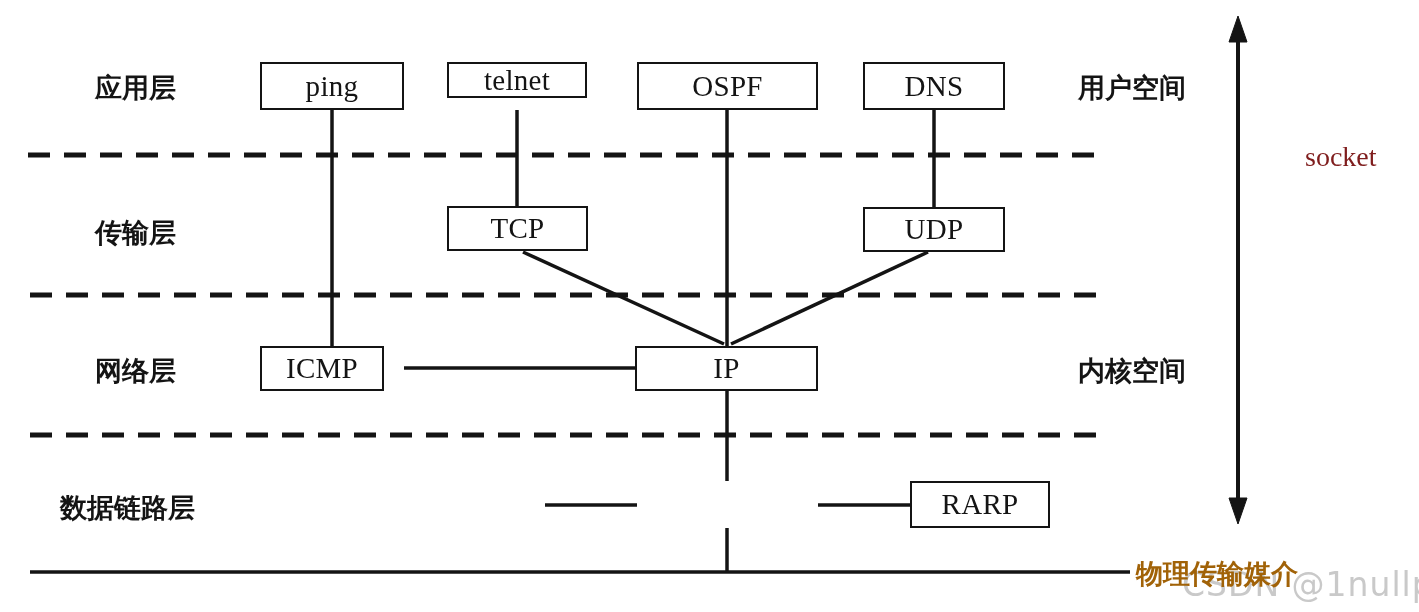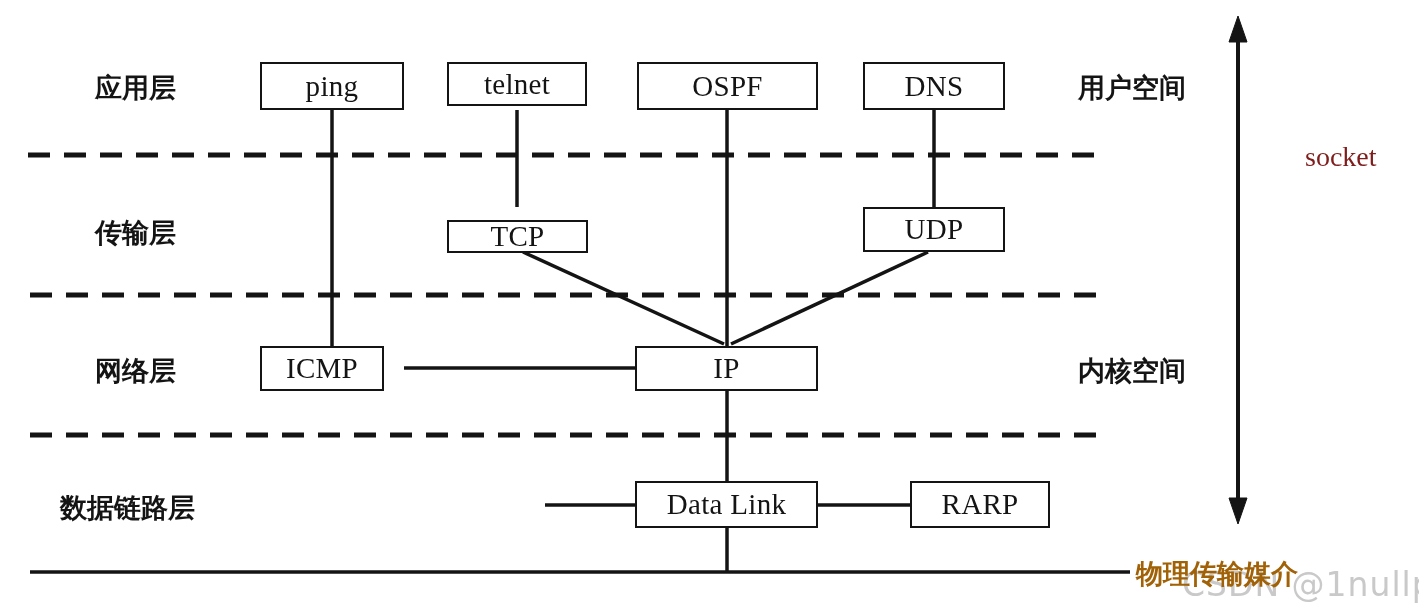--- a/index.html
+++ b/index.html
@@ -134,31 +134,30 @@
       <polygon points="1238,524 1229,498 1247,498"></polygon>
     </g>
   </svg>
 
   <div class="layer-label" style="left:95px; top:70px;">应用层</div>
   <div class="layer-label" style="left:95px; top:215px;">传输层</div>
   <div class="layer-label" style="left:95px; top:353px;">网络层</div>
   <div class="layer-label" style="left:60px; top:490px;">数据链路层</div>
 
   <div class="node-box" style="left:260px; top:62px; width:144px; height:48px;">ping</div>
-  <div class="node-box" style="left:447px; top:62px; width:140px; height:44px;">telnet</div>
+  <div class="node-box" style="left:447px; top:62px; width:140px; height:36px;">telnet</div>
   <div class="node-box" style="left:637px; top:62px; width:181px; height:48px;text-align:right;">OSPF</div>
   <div class="node-box" style="left:863px; top:62px; width:142px; height:48px;">DNS</div>
 
-  <div class="node-box" style="left:447px; top:220px; width:141px; height:33px;">TCP</div>
+  <div class="node-box" style="left:447px; top:206px; width:141px; height:45px;">TCP</div>
   <div class="node-box" style="left:863px; top:207px; width:142px; height:45px;">UDP</div>
 
   <div class="node-box" style="left:260px; top:346px; width:124px; height:45px;">ICMP</div>
   <div class="node-box" style="left:635px; top:346px; width:183px; height:45px;">IP</div>
 
-  <div class="node-box" style="left:635px; top:481px; width:183px; height:47px;">Data Link</div>
   <div class="node-box" style="left:910px; top:481px; width:140px; height:47px;">RARP</div>
 
   <div class="space-label" style="left:1078px; top:70px;">用户空间</div>
   <div class="space-label" style="left:1078px; top:353px;">内核空间</div>
   <div class="side-label" style="left:1305px; top:141px;">socket</div>
   <div class="bottom-label" style="left:1136px; top:556px;">物理传输媒介</div>
 
   <div class="watermark" style="left:1182px; top:565px;">CSDN @1nullptr</div>
 
 </div>

